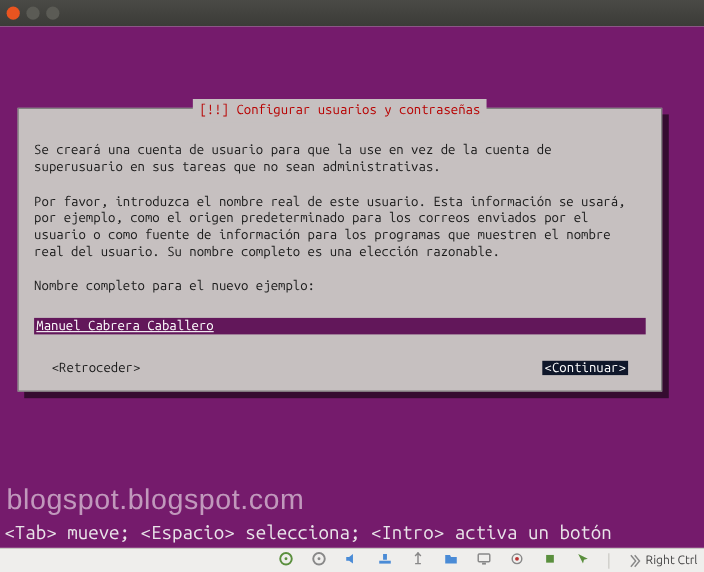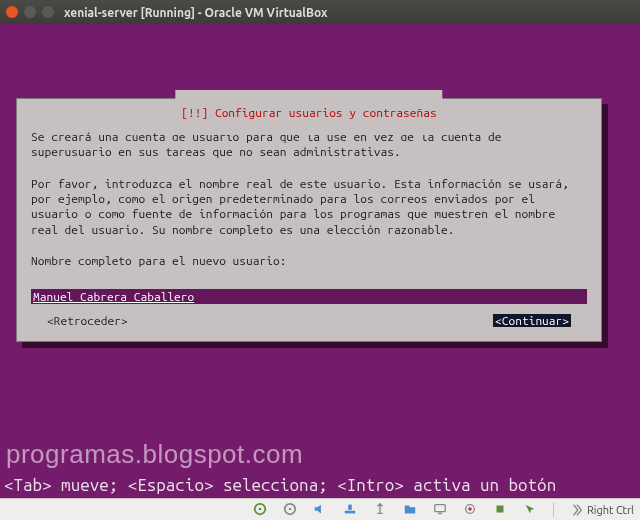--- a/index.html
+++ b/index.html
@@ -37,41 +37,41 @@
     box-shadow: 6px 6px 0 rgba(0,0,0,0.55);
     font-family: "Ubuntu Mono","DejaVu Sans Mono",monospace;
     font-size: 12px;
     color: #1a1a1a;
     padding: 14px 14px 12px 14px;
   }
   .dlg-title {
     position: absolute;
     top: -9px; left: 50%; transform: translateX(-50%);
     background: #c6c0c0;
-    padding: 16px 6px;
+    padding: 4px 6px;
     color: #b80000;
     white-space: nowrap;
   }
   .dlg-body p { margin: 16px 0 10px 0; line-height: 1.28; }
   .label { margin-top: 4px; }
   .input-line {
     background: #62175a;
     color: #fff;
     padding: 1px 2px;
     margin-top: 20px;
     white-space: pre;
     width: 100%;
     border: none;
     font-family: inherit;
     font-size: inherit;
     text-decoration: underline;
   }
   .btn-row {
     display: flex; justify-content: space-between;
-    margin-top: 10px;
+    margin-top: 24px;
     padding: 0 16px 2px 16px;
   }
   .tui-btn { font-family: inherit; }
   .tui-btn.selected { background: #0f172a; color: #fff; padding: 0 2px; }
   .helpbar {
     position: absolute;
     left: 4px; bottom: 4px;
     color: #e9e4e9;
     font-family: "Ubuntu Mono","DejaVu Sans Mono",monospace;
     font-size: 17px;
@@ -97,40 +97,39 @@
   .separator { width:1px; height:14px; background:#c7c5c1; }
   .hostkey { display:flex; align-items:center; gap:3px; }
 </style>
 </head>
 <body>
 
 <div class="titlebar">
   <span class="tb-btn tb-close"></span>
   <span class="tb-btn tb-min"></span>
   <span class="tb-btn tb-max"></span>
-  <span class="tb-title">xenial-server [Running] - Oracle VM VirtualBox</span>
 </div>
 
 <div class="vm-area">
 
   <div class="installer">
     <div class="dlg-title">[!!] Configurar usuarios y contraseñas</div>
     <div class="dlg-body">
       <p>Se creará una cuenta de usuario para que la use en vez de la cuenta de superusuario en sus tareas que no sean administrativas.</p>
       <p>Por favor, introduzca el nombre real de este usuario. Esta información se usará, por ejemplo, como el origen predeterminado para los correos enviados por el usuario o como fuente de información para los programas que muestren el nombre real del usuario. Su nombre completo es una elección razonable.</p>
-      <p class="label">Nombre completo para el nuevo usuario:</p>
+      <p class="label">Nombre completo para el nuevo ejemplo:</p>
       <div class="input-line">Manuel Cabrera Caballero</div>
       <div class="btn-row">
         <span class="tui-btn">&lt;Retroceder&gt;</span>
         <span class="tui-btn selected">&lt;Continuar&gt;</span>
       </div>
     </div>
   </div>
 
-  <div class="watermark">programas.blogspot.com</div>
+  <div class="watermark">blogspot.blogspot.com</div>
   <div class="helpbar">&lt;Tab&gt; mueve; &lt;Espacio&gt; selecciona; &lt;Intro&gt; activa un botón</div>
 </div>
 
 <div class="statusbar">
   <span>
     <svg viewBox="0 0 16 16">
         <circle cx="8" cy="8" r="6" fill="none" stroke="#5a8f3d" stroke-width="2"></circle>
         <circle cx="8" cy="8" r="1.5" fill="#5a8f3d"></circle>
       </svg>
   </span>

